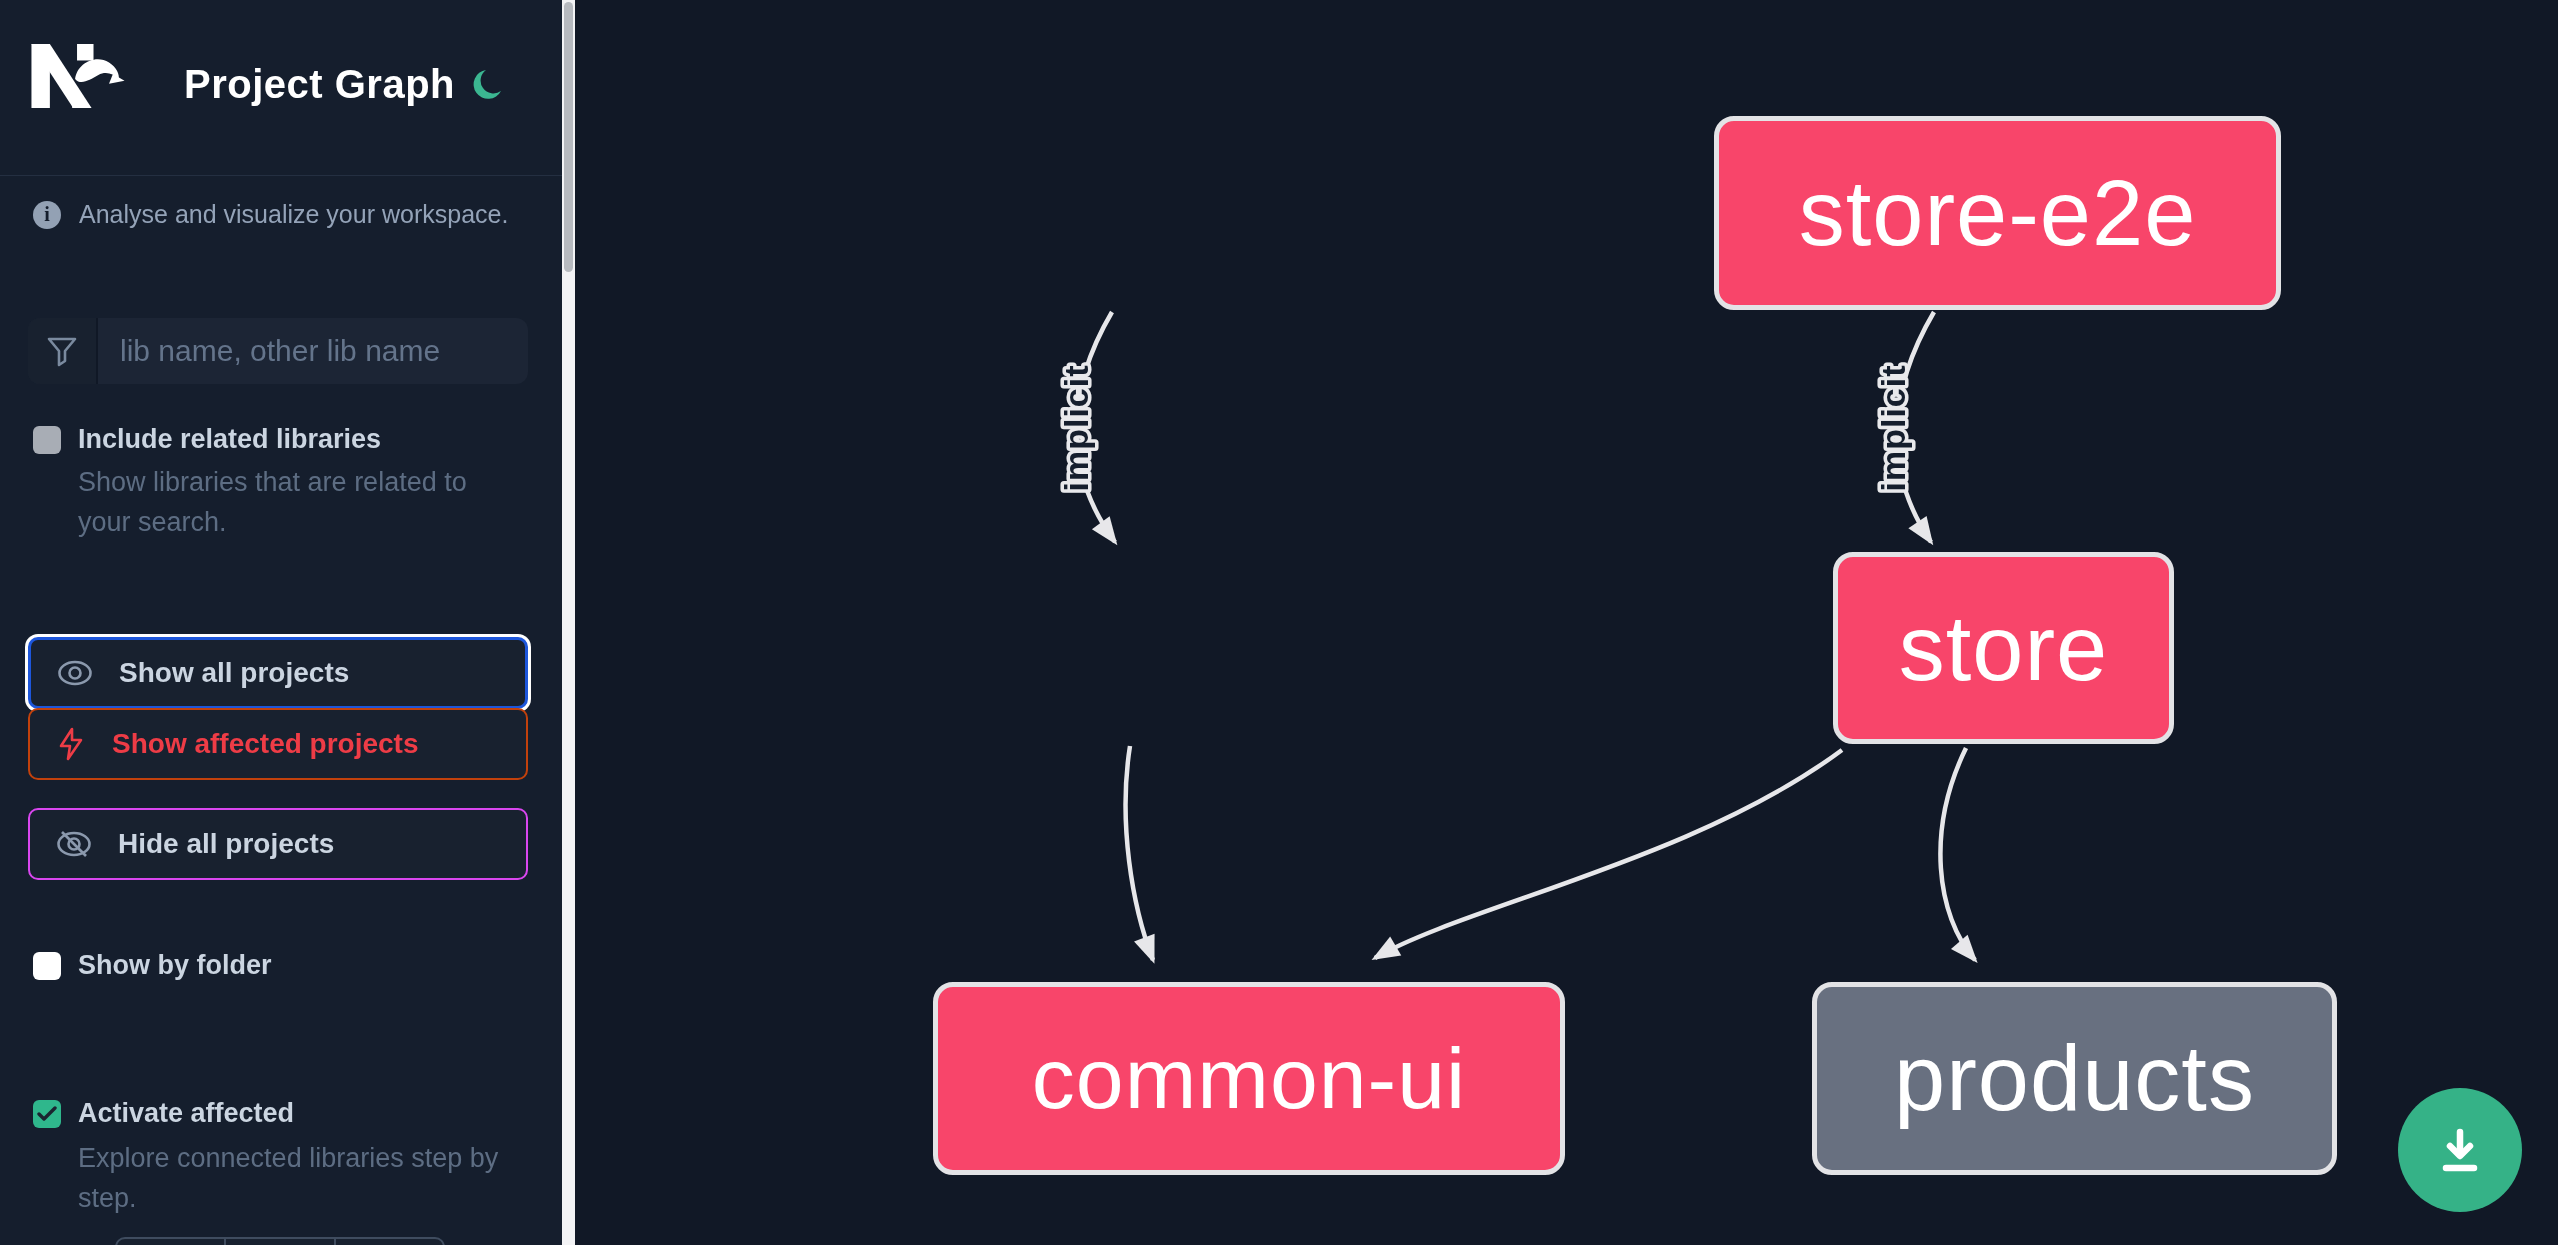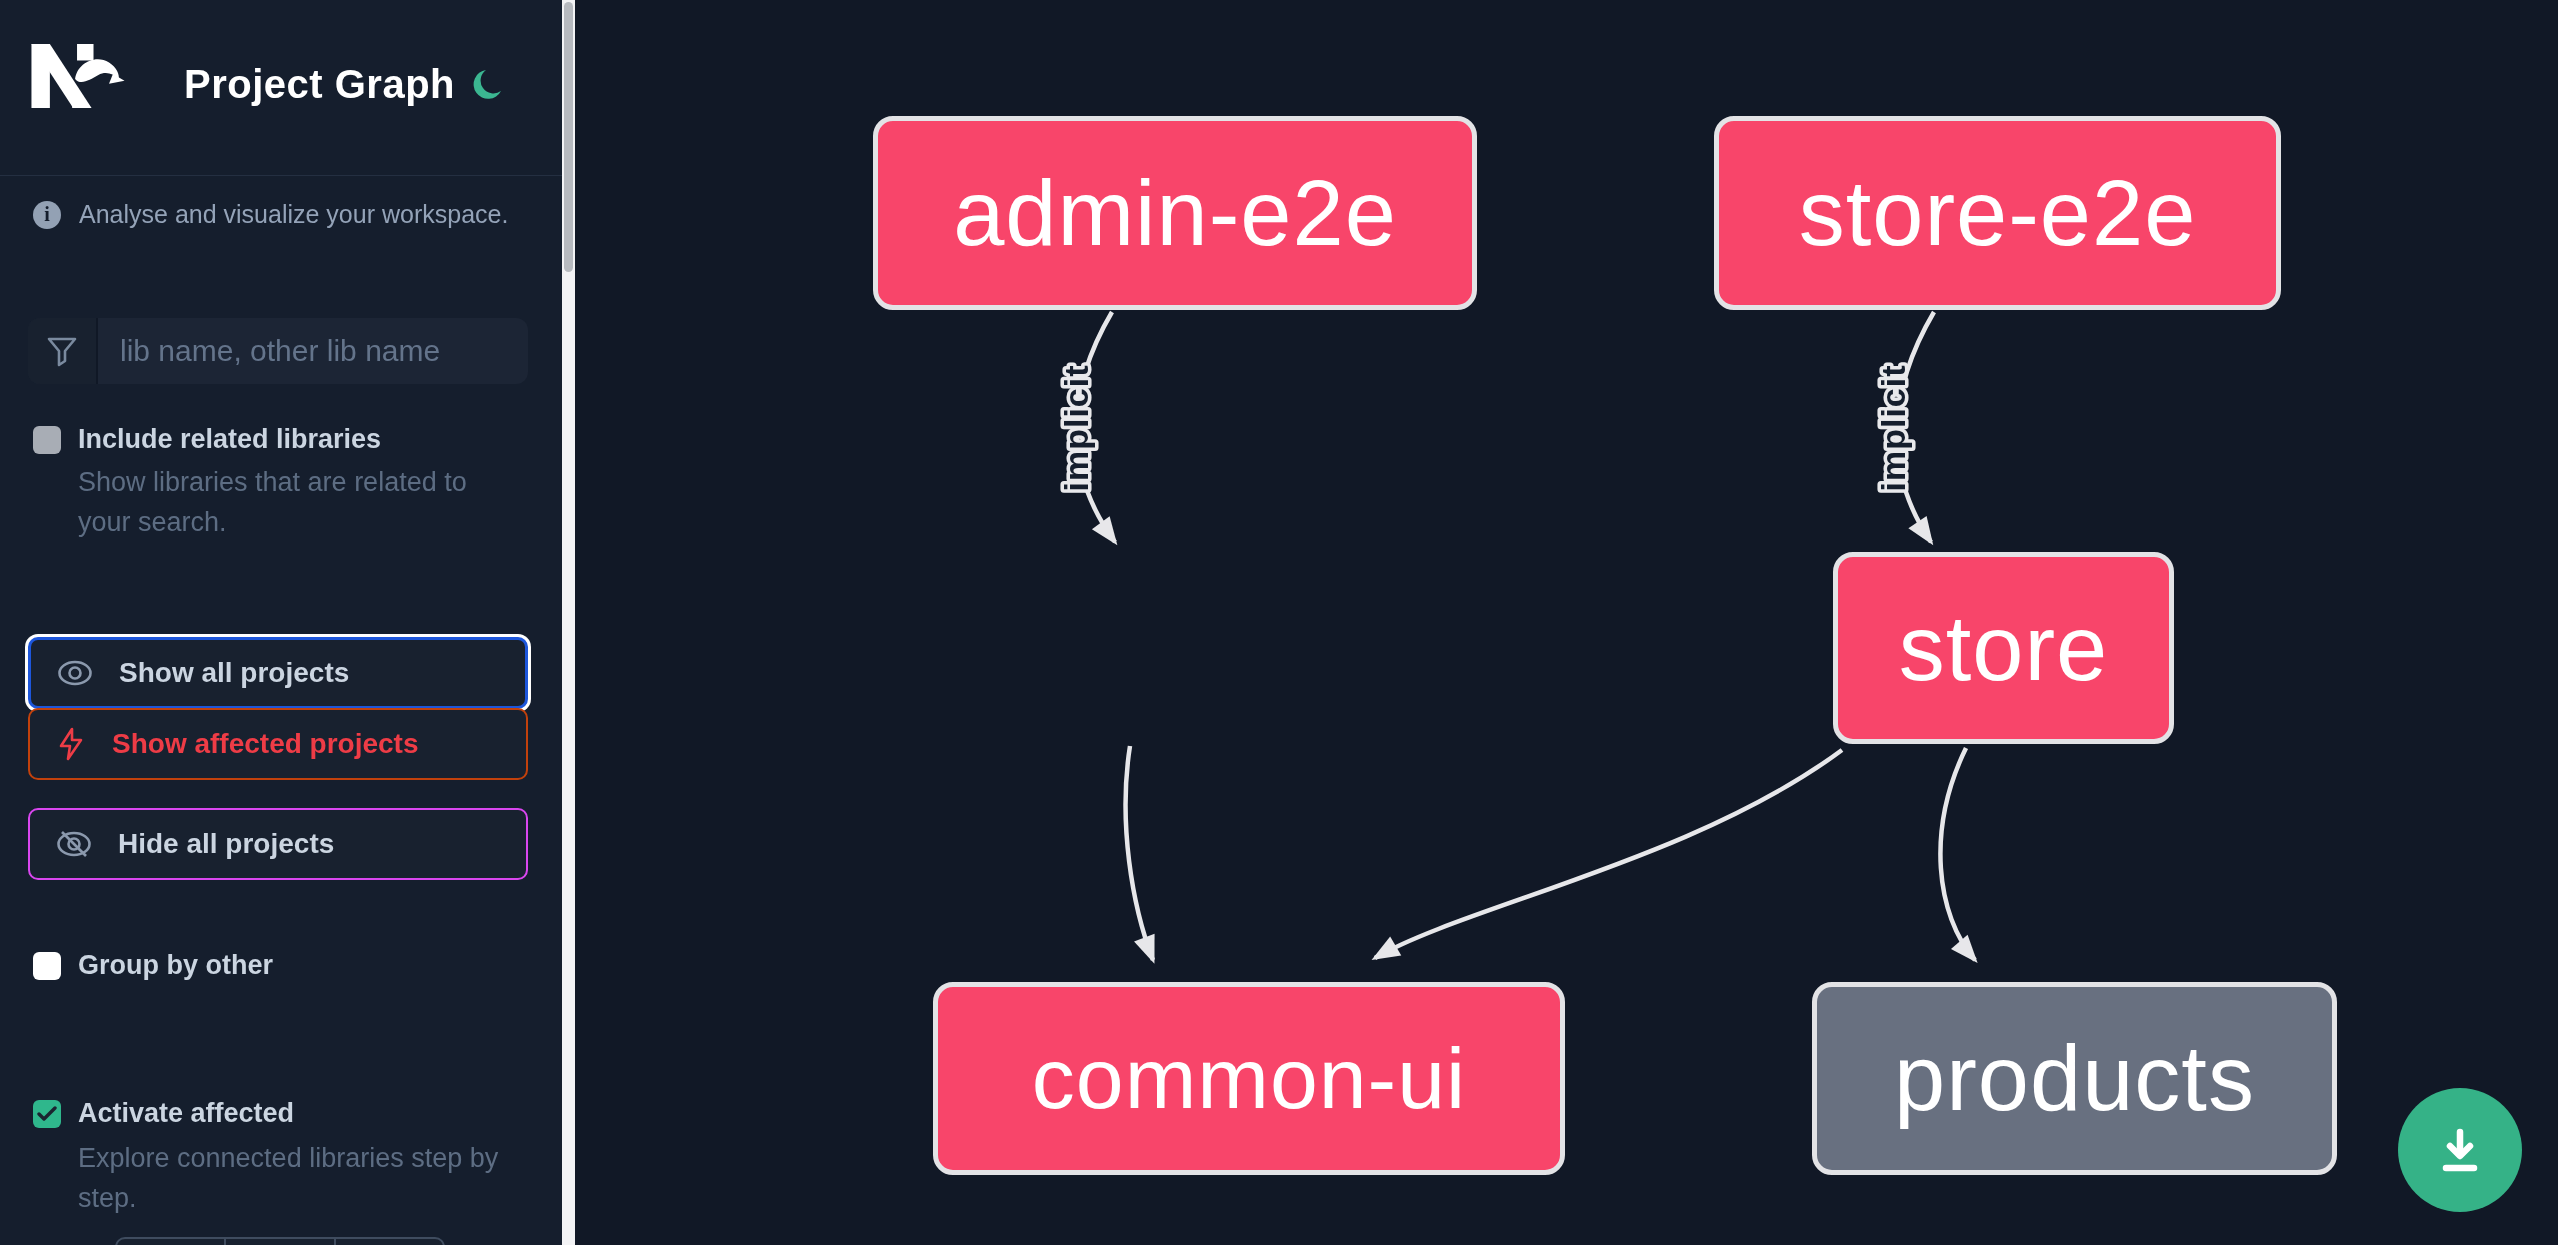--- a/index.html
+++ b/index.html
@@ -132,21 +132,21 @@
     <div class="sb-btn btn-hide" style="top:808px">
       <svg width="36" height="30" viewBox="0 0 36 30" fill="none" stroke="#8b99ad" stroke-width="2.6">
         <ellipse cx="18" cy="15" rx="15.5" ry="11"></ellipse>
         <circle cx="18" cy="15" r="5.5"></circle>
         <line x1="6" y1="3" x2="30" y2="27"></line>
       </svg>
       <span class="lbl">Hide all projects</span>
     </div>
 
     <div class="cbox white" style="top:952px"></div>
-    <div class="check-row-label" style="left:78px;top:950px">Group by other</div>
+    <div class="check-row-label" style="left:78px;top:950px">Show by folder</div>
 
     <div class="cbox green" style="top:1100px">
       <svg width="20" height="16" viewBox="0 0 20 16" fill="none" stroke="#1b2430" stroke-width="3.4" stroke-linecap="round" stroke-linejoin="round">
         <path d="M2,8 L7,13 L18,2"></path>
       </svg>
     </div>
     <div class="check-row-label" style="left:78px;top:1098px">Activate affected</div>
     <div class="check-row-desc" style="left:78px;top:1138px">Explore connected libraries step by step.</div>
 
     <div class="seg-control">
@@ -175,23 +175,20 @@
       <path class="edge" d="M1391,748 C1351,830 1361,915 1400,960" marker-end="url(#arrow)"></path>
 
       <g transform="translate(504,428) rotate(-90)">
         <text class="edge-label" text-anchor="middle" dominant-baseline="middle">implicit</text>
       </g>
       <g transform="translate(1321,428) rotate(-90)">
         <text class="edge-label" text-anchor="middle" dominant-baseline="middle">implicit</text>
       </g>
     </svg>
 
-    <div class="gnode pink n-admin-e2e">
-      <span>admin-e2e</span>
-    </div>
     <div class="gnode pink n-store-e2e">
       <span>store-e2e</span>
     </div>
     <div class="gnode pink n-store">
       <span>store</span>
     </div>
     <div class="gnode pink n-common-ui">
       <span>common-ui</span>
     </div>
     <div class="gnode gray n-products">

